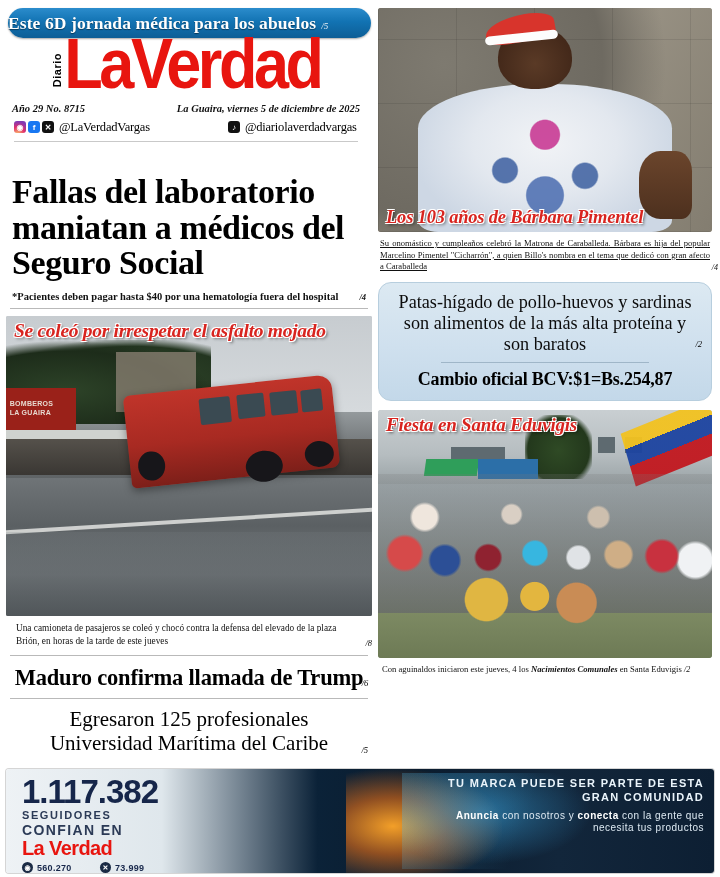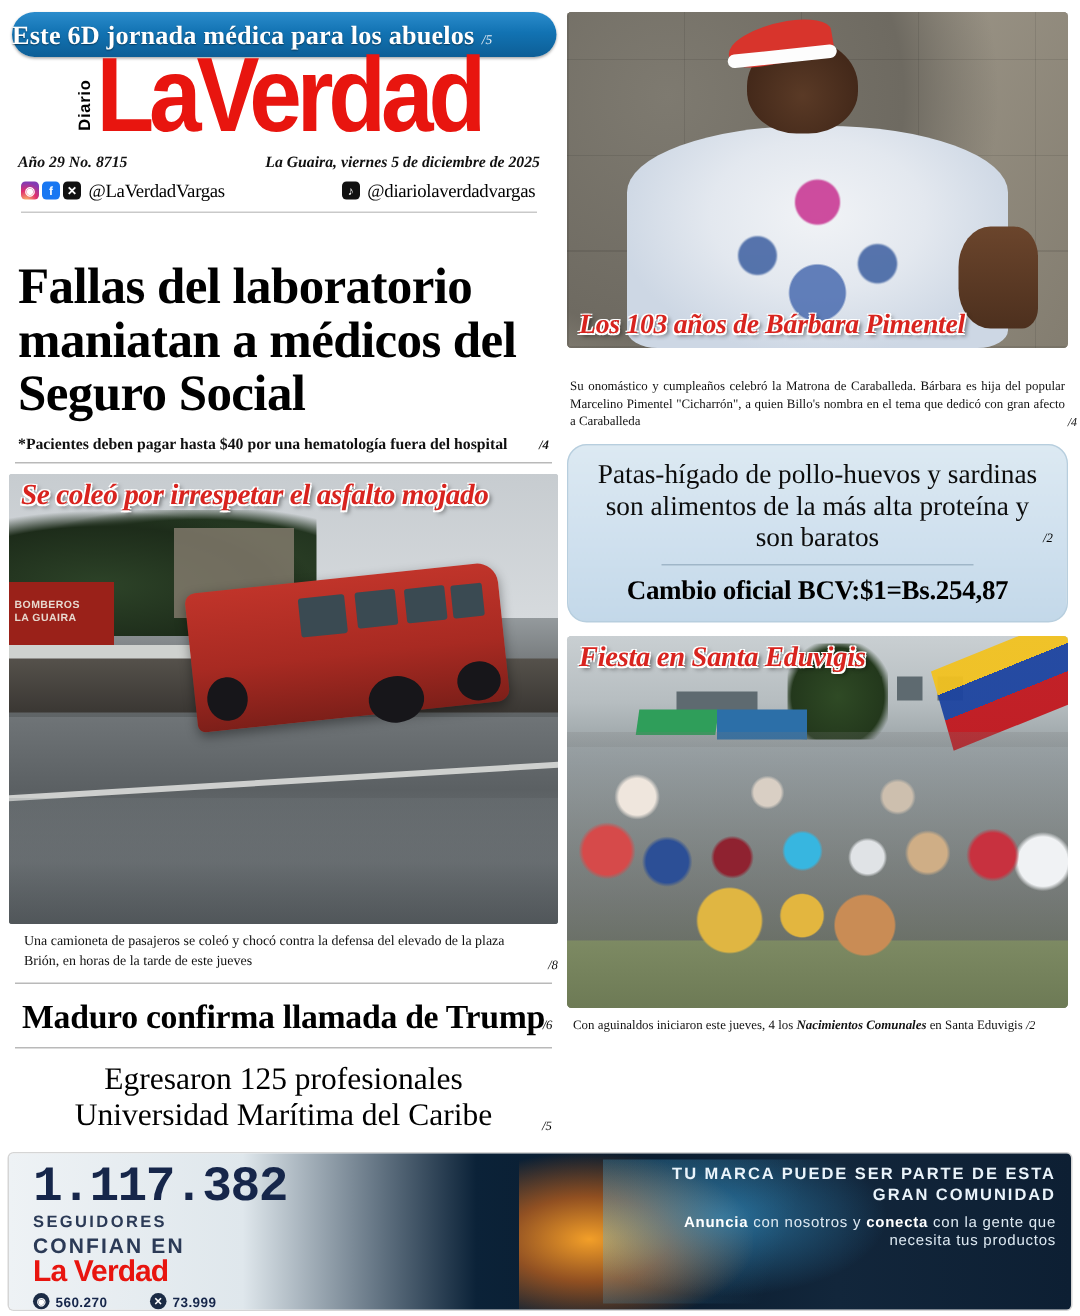--- a/index.html
+++ b/index.html
@@ -171,21 +171,21 @@
     background: linear-gradient(180deg,#6b452c,#4d301e); border-radius:40% 30% 20% 40%; }
 
   .ph-title-barbara {
     position:absolute; left:8px; bottom:4px; z-index:5;
     font-family:"Liberation Serif", serif; font-style:italic; font-weight:bold;
     font-size:18.5px; color:#d8241f; letter-spacing:-.2px;
     text-shadow: 1px 1px 0 #fff, -1px -1px 0 #fff, 1px -1px 0 #fff, -1px 1px 0 #fff, 2px 2px 3px rgba(0,0,0,.55);
   }
   .barbara-caption {
     font-size:8.6px; line-height:1.34; color:#111;
-    padding: 20px 10px 0 2px; position:relative; text-align:justify;
+    padding: 6px 10px 0 2px; position:relative; text-align:justify;text-decoration:underline;
   }
   .barbara-caption .pgm { font-style:italic; font-size:8px; position:absolute; right:2px; bottom:-1px;}
 
   
   .blue-box {
     margin: 9px 8px 0 0; border-radius: 13px;
     background: linear-gradient(180deg,#dce9f2 0%, #cfe0ee 55%, #c3d8e9 100%);
     border:1px solid #b7cede; padding: 9px 10px 10px 10px; position:relative;
   }
   .blue-box .bb-head-txt {
@@ -250,21 +250,21 @@
 
   
   .ad {
     position:absolute; left:6px; right:6px; bottom:4px; height:104px;
     border-radius:3px; overflow:hidden; display:flex;
     background: linear-gradient(90deg,#eef2f5 0%, #dfe7ec 22%, #0b2238 44%, #0a1c2e 58%, #12263b 78%, #0d1f33 100%);
     box-shadow: 0 0 0 1px #d5d5d5;
   }
   .ad-left { width: 52%; position:relative; padding: 6px 0 0 16px; }
   .ad-num {
-    font-family:Liberation Mono, monospace; font-weight:bold;
+    font-family:Liberation Sans, sans-serif; font-weight:bold;
     font-size:33px; color:#16264a; letter-spacing:-1px; line-height:1;
   }
   .ad-seg {
     font-family:"Liberation Sans", sans-serif; font-weight:bold;
     font-size:11px; color:#2b3a56; letter-spacing:1.6px; margin-top:1px;
   }
   .ad-conf {
     font-family:"Liberation Sans", sans-serif; font-weight:bold;
     font-size:14px; color:#2b3a56; letter-spacing:1.4px; margin-top:1px;
   }

